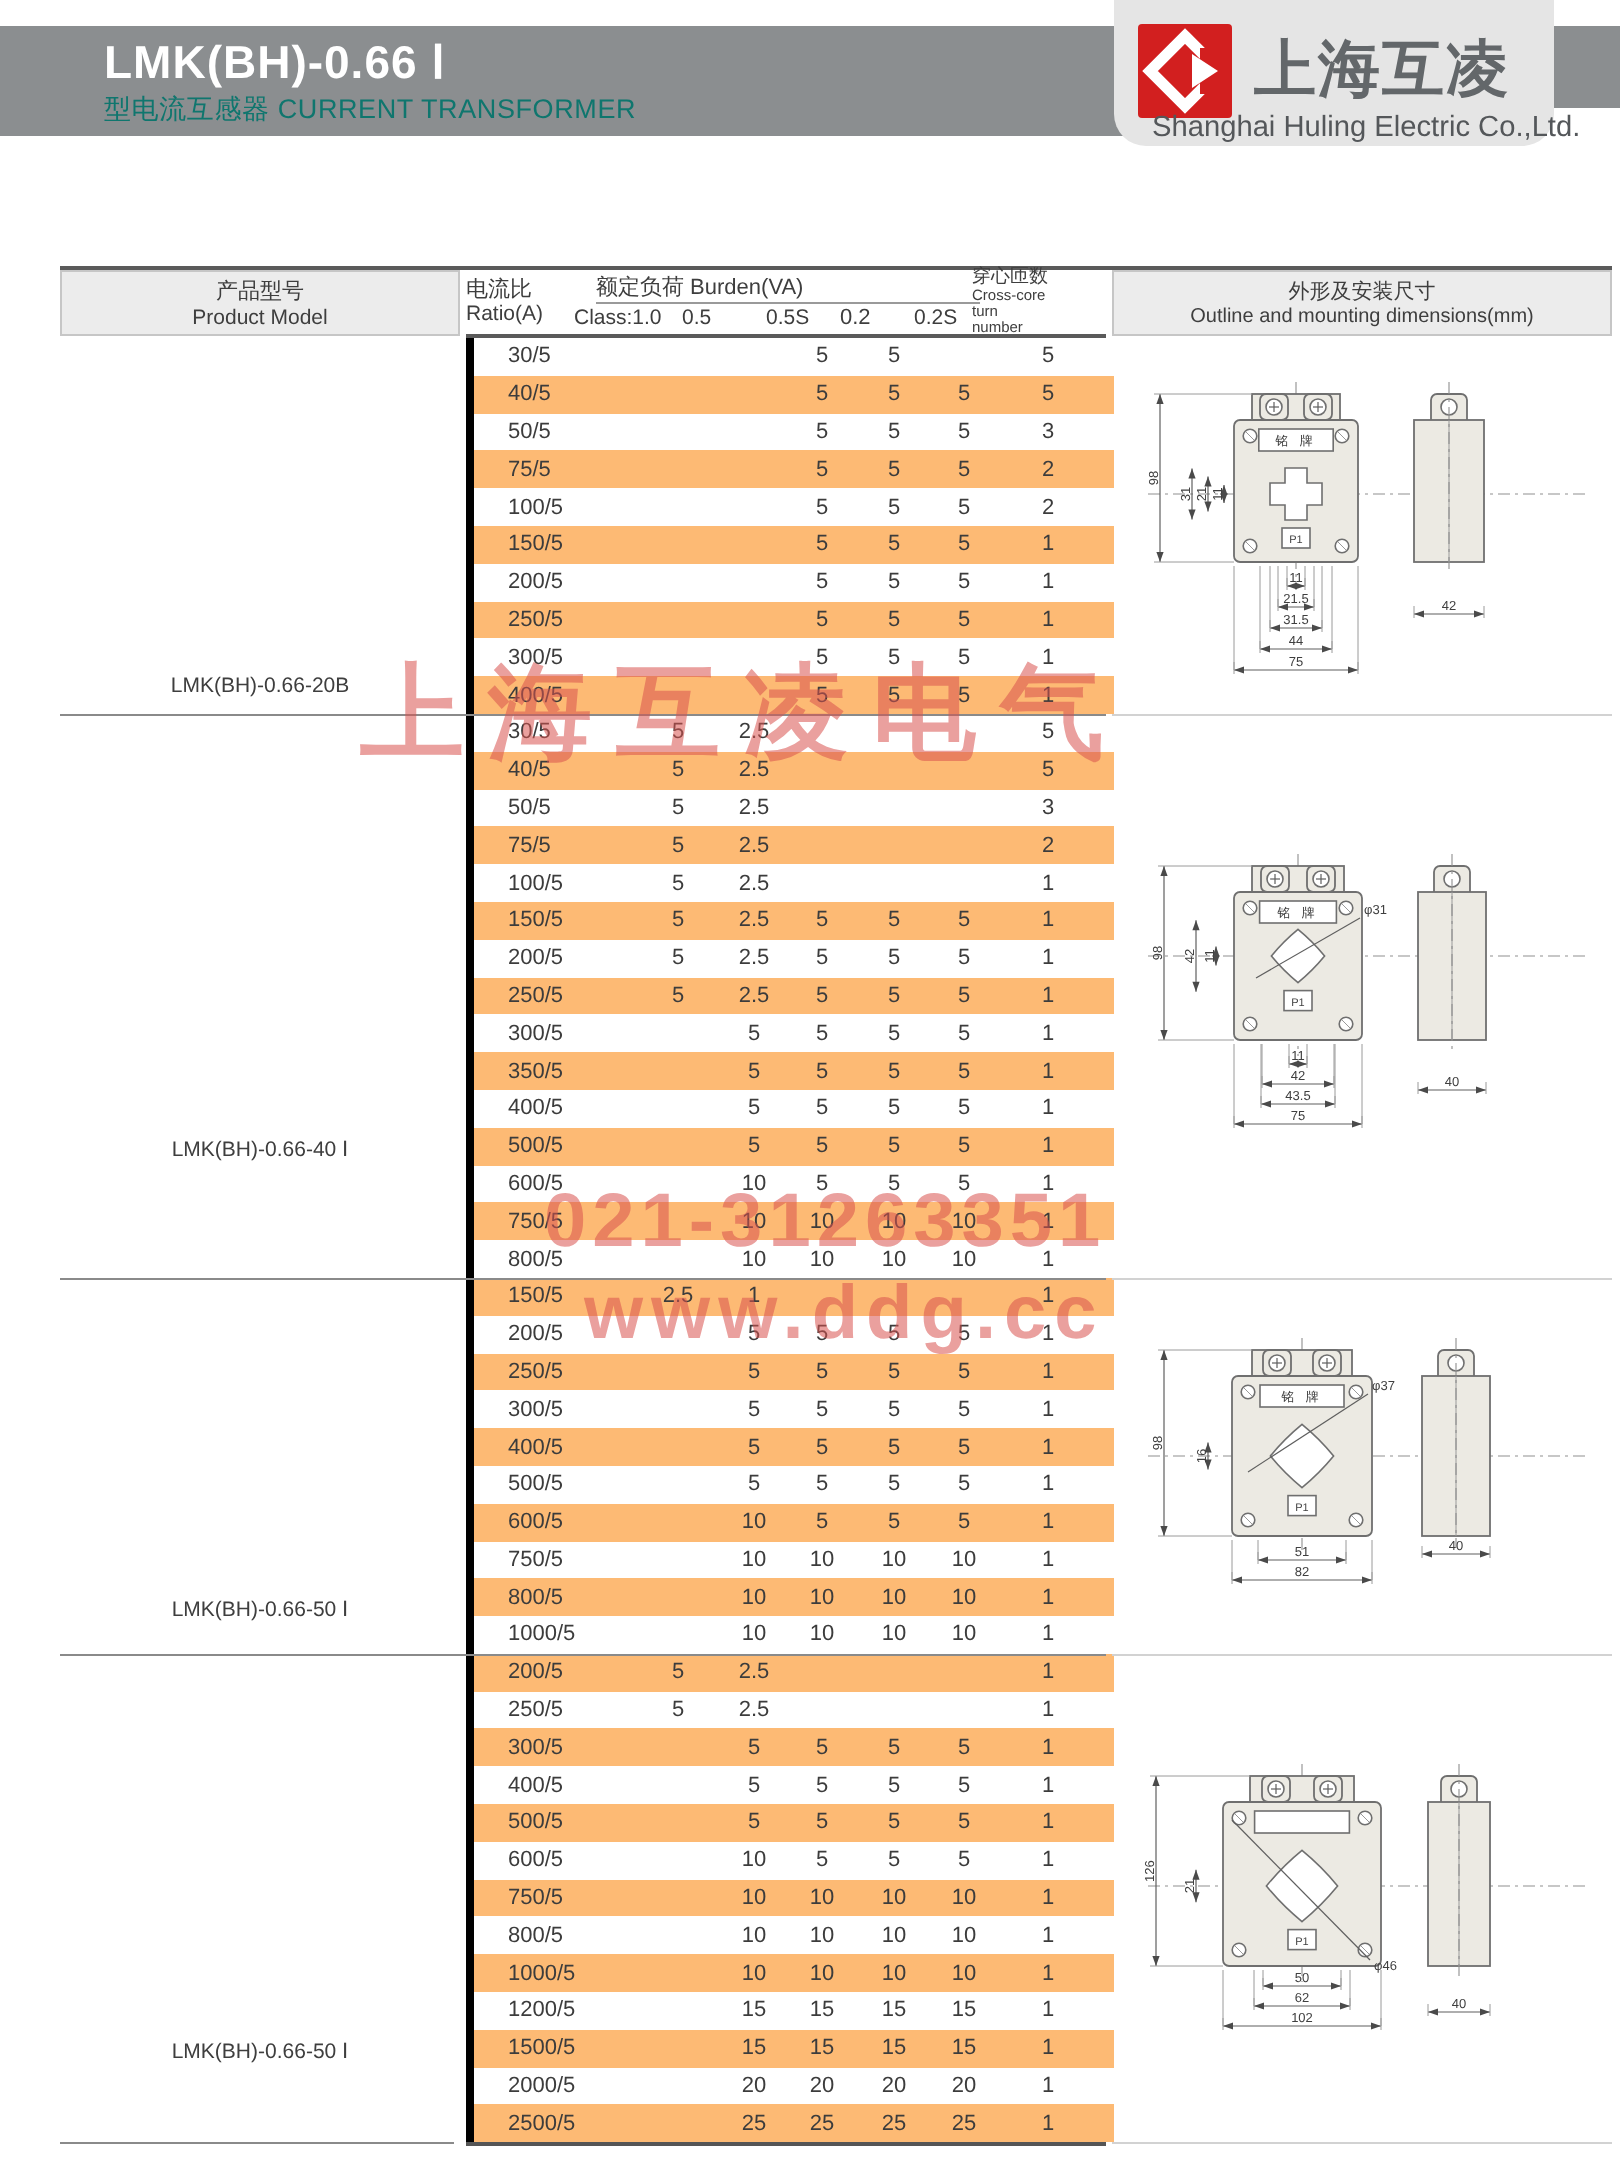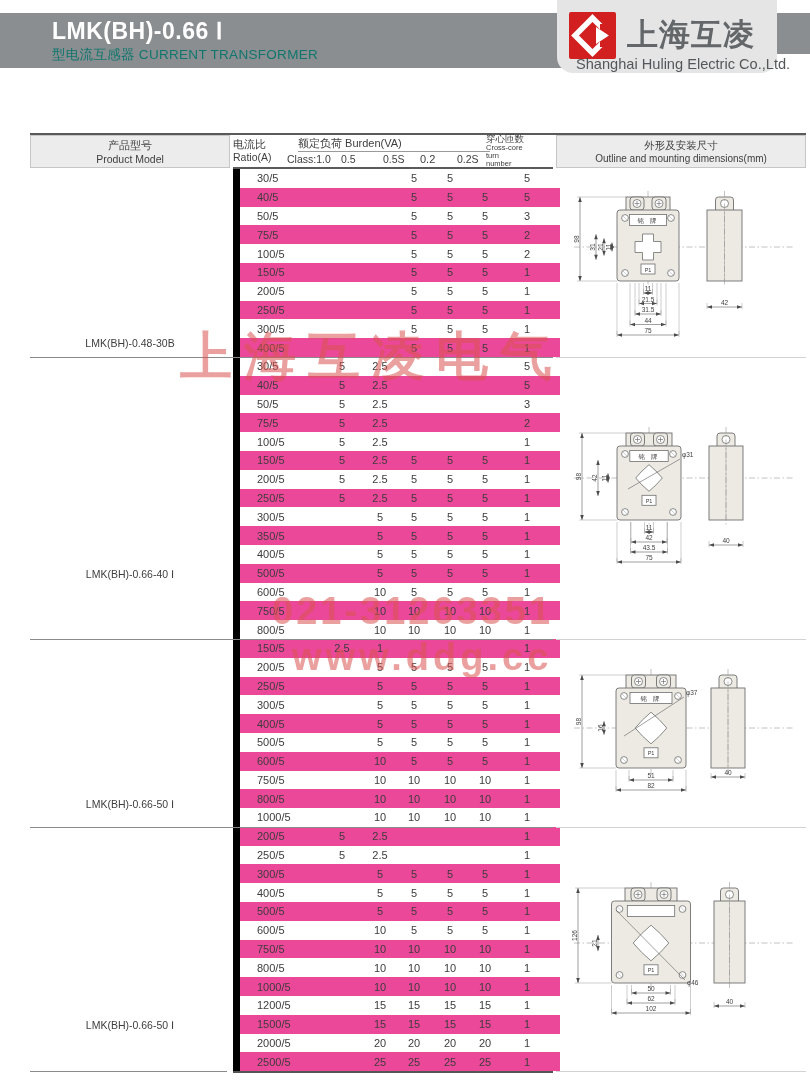--- a/index.html
+++ b/index.html
@@ -15,23 +15,23 @@
   .company{position:absolute;left:19px;top:56px;font-size:14.6px;color:#54575a;white-space:nowrap;}
   
   .topline{position:absolute;left:30px;top:133px;width:776px;height:2px;background:#5a5a5a;}
   .hbox{position:absolute;top:135px;height:33px;background:#ececec;border:1px solid #c6c6c6;box-sizing:border-box;
         display:flex;flex-direction:column;align-items:center;justify-content:center;color:#3e3e3e;}
   .hbox .l1{font-size:11px;} .hbox .l2{font-size:10.5px;}
   .mh{position:absolute;color:#3e3e3e;}
   .burden-underline{position:absolute;left:298px;top:151px;width:192px;height:1px;background:#9a9a9a;}
   .hdrline-bottom{position:absolute;left:233px;top:167px;width:320px;height:1.5px;background:#5a5a5a;}
   
-  #rows{position:absolute;left:233px;top:169px;width:320px;border-left:7px solid #000000;}
+  #rows{position:absolute;left:233px;top:169px;width:320px;border-left:4px solid #000000;}
   .trow{position:relative;height:18.8px;}
-  .trow.stripe{background:#ec4899;}
+  .trow.stripe{background:#fdba74;}
   .tc{position:absolute;top:0;height:100%;display:flex;align-items:center;justify-content:center;
       font-size:11px;color:#3c3c3c;}
   .tc0{left:0;width:70px;justify-content:flex-start;padding-left:17px;box-sizing:border-box;}
   .tc1{left:84px;width:36px;} .tc2{left:122px;width:36px;} .tc3{left:156px;width:36px;}
   .tc4{left:192px;width:36px;} .tc5{left:227px;width:36px;} .tc6{left:264px;width:46px;}
   .model-label{position:absolute;left:30px;width:200px;height:16px;text-align:center;
       font-size:10.5px;color:#3e3e3e;}
   .sec-div{position:absolute;left:30px;width:523px;height:1px;background:#8a8a8a;}
   .sec-div-r{position:absolute;left:556px;width:250px;height:1px;background:#d2d2d2;}
   .botline-main{position:absolute;left:233px;top:1071px;width:320px;height:2px;background:#555;}
@@ -523,21 +523,21 @@
       <div class="tc tc0">2500/5</div>
       <div class="tc tc1"></div>
       <div class="tc tc2">25</div>
       <div class="tc tc3">25</div>
       <div class="tc tc4">25</div>
       <div class="tc tc5">25</div>
       <div class="tc tc6">1</div>
     </div>
   </div>
 
-<div class="model-label" style="top:337px;">LMK(BH)-0.48-30B</div>
+<div class="model-label" style="top:337px;">LMK(BH)-0.66-20B</div>
 <div class="model-label" style="top:568px;">LMK(BH)-0.66-40 Ⅰ</div>
 <div class="model-label" style="top:798px;">LMK(BH)-0.66-50 Ⅰ</div>
 <div class="model-label" style="top:1019px;">LMK(BH)-0.66-50 Ⅰ</div>
 
 <div class="botline-main"></div>
 <div class="botline-left"></div>
 <div class="sec-div-r" style="top:1071px;"></div>
 
 <div class="dwg" style="top:188px;"><svg width="250" height="172" viewBox="0 0 250 172">
       <line x1="18" y1="59" x2="238" y2="59" class="cl"></line>

